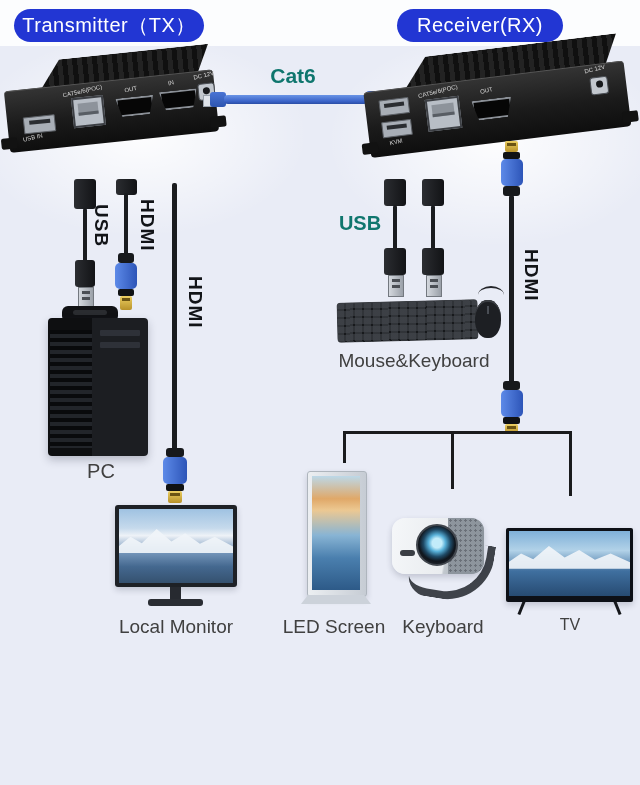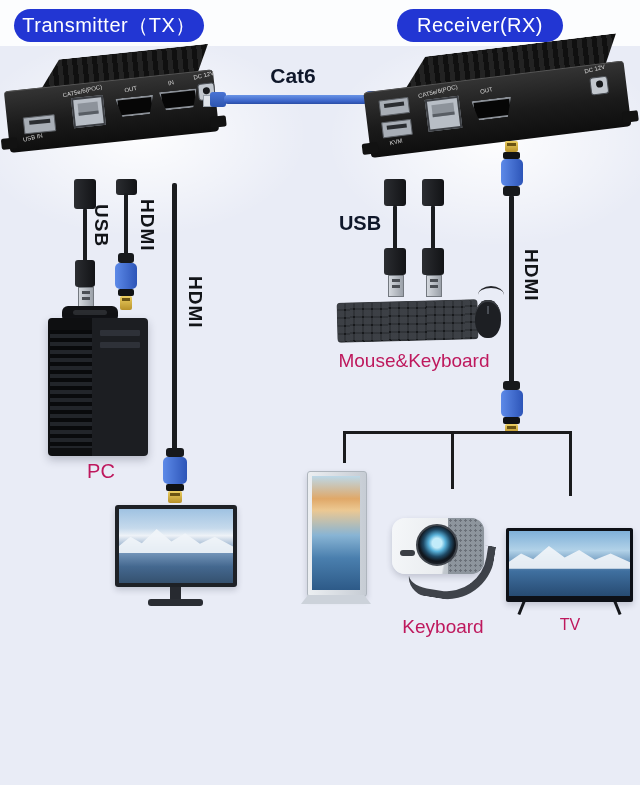--- a/index.html
+++ b/index.html
@@ -1,21 +1,21 @@
 <!DOCTYPE html>
 <html><head>
 <meta charset="utf-8">
 <style>
   html,body{margin:0;padding:0;}
   .stage{position:relative;width:640px;height:785px;background:#e9ecf6;font-family:"Liberation Sans",sans-serif;overflow:hidden;}
   .topband{position:absolute;left:0;top:0;width:640px;height:46px;background:#fcfdfe;}
   .halo{position:absolute;background:radial-gradient(ellipse at center,rgba(255,255,255,.92) 0%,rgba(255,255,255,0) 72%);pointer-events:none;}
   .pill{position:absolute;top:9px;height:33px;background:#2236d3;border-radius:17px;color:#fff;font-size:20px;display:flex;align-items:center;justify-content:center;letter-spacing:.5px;}
-  .lbl{position:absolute;color:#be185d;font-size:19px;text-align:center;}
-  .lbl-b{font-weight:bold;color:#0f172a;}
+  .lbl{position:absolute;color:#404040;font-size:19px;text-align:center;}
+  .lbl-b{font-weight:bold;color:#0f766e;}
   .vlabel{position:absolute;writing-mode:vertical-rl;font-weight:bold;font-size:19px;color:#121418;letter-spacing:1px;}
   
   .device{position:absolute;}
   .dev-top{position:absolute;background:repeating-linear-gradient(90deg,#232323 0 5px,#101010 5px 10px);}
   .dev-front{position:absolute;background:linear-gradient(180deg,#343434 0%,#1b1b1b 55%,#0e0e0e 100%);border-radius:4px;box-shadow:inset 0 1px 0 #555;}
   .flange{position:absolute;width:16px;height:11px;background:#121212;bottom:4px;border-radius:2px;}
   .port-label{position:absolute;font-size:6px;color:#d8d8d8;transform:rotate(-7deg);white-space:nowrap;}
   .usbport{position:absolute;background:#a8aeb6;border:1px solid #5c6066;border-radius:1px;}
   .usbport i{display:block;margin:3px auto 0;width:70%;height:4px;background:#2a2d31;}
   .rj45{position:absolute;background:#b8bec6;border:2px solid #3c3f44;}
@@ -179,20 +179,21 @@
   <div class="pc-slot" style="left:100px;top:342px;width:40px;height:6px;"></div>
   <div class="lbl" style="left:66px;top:460px;width:70px;font-size:20px;">PC</div>
 
   <div class="mon-frame" style="left:115px;top:505px;width:122px;height:82px;">
     <div class="scene scene-mon" style="left:4px;top:4px;width:114px;height:74px;">
       <div class="peaks" style="top:24%;height:36%;"></div>
     </div>
   </div>
   <div class="mon-neck" style="left:170px;top:587px;width:11px;height:12px;"></div>
   <div class="mon-base" style="left:148px;top:599px;width:55px;height:7px;"></div>
+  <div class="lbl" style="left:96px;top:616px;width:160px;">Local Monitor</div>
 
   <div class="plug-housing" style="left:384px;top:179px;width:22px;height:27px;"></div>
   <div class="wire" style="left:393px;top:205px;width:4px;height:45px;"></div>
   <div class="plug-housing" style="left:384px;top:248px;width:22px;height:27px;"></div>
   <div class="usb-tip" style="left:388px;top:275px;width:14px;height:20px;">
       <i></i>
     </div>
   <div class="plug-housing" style="left:422px;top:179px;width:22px;height:27px;"></div>
   <div class="wire" style="left:431px;top:205px;width:4px;height:45px;"></div>
   <div class="plug-housing" style="left:422px;top:248px;width:22px;height:27px;"></div>
@@ -225,20 +226,21 @@
 
   <div class="branch" style="left:343px;top:431px;width:229px;height:3px;"></div>
   <div class="branch" style="left:343px;top:431px;width:3px;height:32px;"></div>
   <div class="branch" style="left:451px;top:431px;width:3px;height:58px;"></div>
   <div class="branch" style="left:569px;top:431px;width:3px;height:65px;"></div>
 
   <div class="led-frame" style="left:307px;top:471px;width:58px;height:124px;">
     <div class="scene scene-led" style="left:4px;top:4px;width:48px;height:114px;"></div>
   </div>
   <div class="led-base" style="left:301px;top:595px;width:70px;height:9px;"></div>
+  <div class="lbl" style="left:264px;top:616px;width:140px;">LED Screen</div>
 
   <div class="proj-stand" style="left:410px;top:540px;width:74px;height:52px;"></div>
   <div class="proj-body" style="left:392px;top:518px;width:92px;height:56px;"></div>
   <div class="proj-spk" style="left:448px;top:518px;width:36px;height:56px;"></div>
   <div class="proj-lens" style="left:416px;top:524px;width:38px;height:38px;"></div>
   <div class="proj-slot" style="left:400px;top:550px;width:15px;height:6px;"></div>
   <div class="lbl" style="left:373px;top:616px;width:140px;">Keyboard</div>
 
   <div class="tv-frame" style="left:506px;top:528px;width:127px;height:74px;">
     <div class="scene scene-tv" style="left:3px;top:3px;width:121px;height:65px;">

